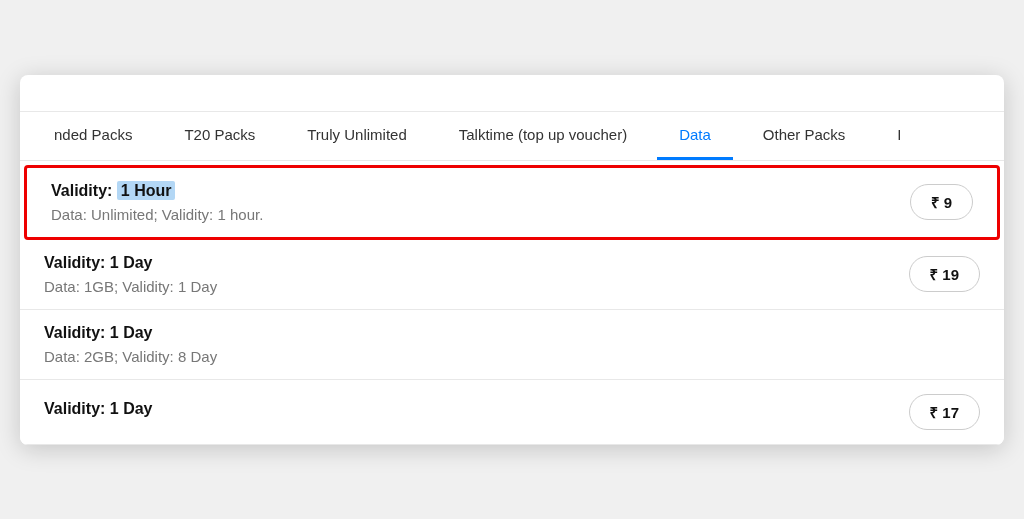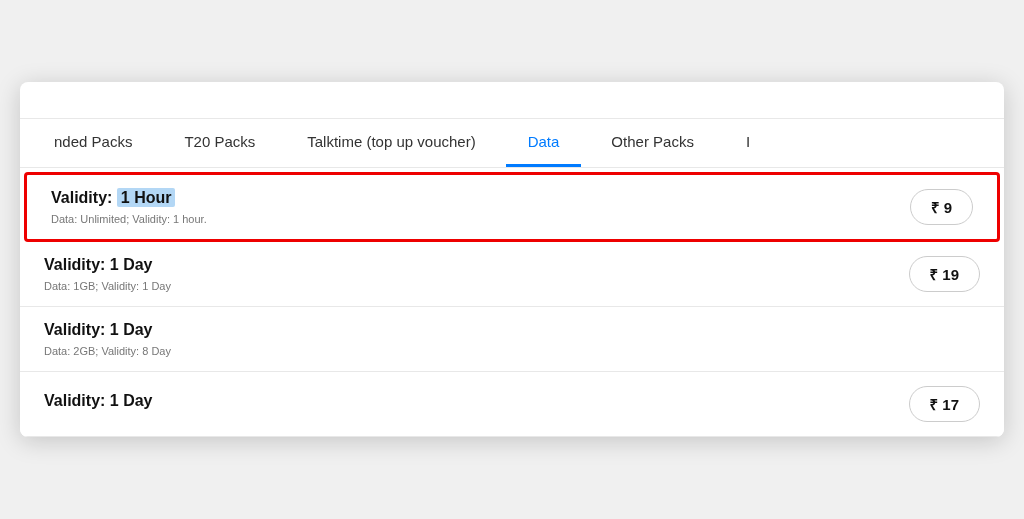--- a/index.html
+++ b/index.html
@@ -93,21 +93,21 @@
       color: #111;
       margin-bottom: 6px;
     }
     .plan-validity .highlighted-text {
       background: #b3d7f5;
       color: #111;
       padding: 1px 4px;
       border-radius: 2px;
     }
     .plan-description {
-      font-size: 11px;
+      font-size: 15px;
       color: #777;
     }
     .price-btn {
       background: #fff;
       border: 1.5px solid #ccc;
       border-radius: 20px;
       padding: 7px 20px;
       font-size: 15px;
       font-weight: 600;
       color: #111;
@@ -120,20 +120,21 @@
 
 <div class="modal">
   <div class="modal-header">
     <span class="modal-title"></span>
     <button class="close-btn"></button>
   </div>
   <div class="tabs-container">
     <ul class="tabs-list" id="tabs-list">
         <li class="tab-item">nded Packs</li>
         <li class="tab-item">T20 Packs</li>
+        <li class="tab-item">Truly Unlimited</li>
         <li class="tab-item">Talktime (top up voucher)</li>
         <li class="tab-item active">Data</li>
         <li class="tab-item">Other Packs</li>
         <li class="tab-item">I</li>
       </ul>
   </div>
   <div class="plan-list" id="plan-list">
       <div class="plan-row highlighted">
         <div class="plan-row-content">
           <div class="plan-validity"><span>Validity: </span><span class="highlighted-text">1 Hour</span></div>

